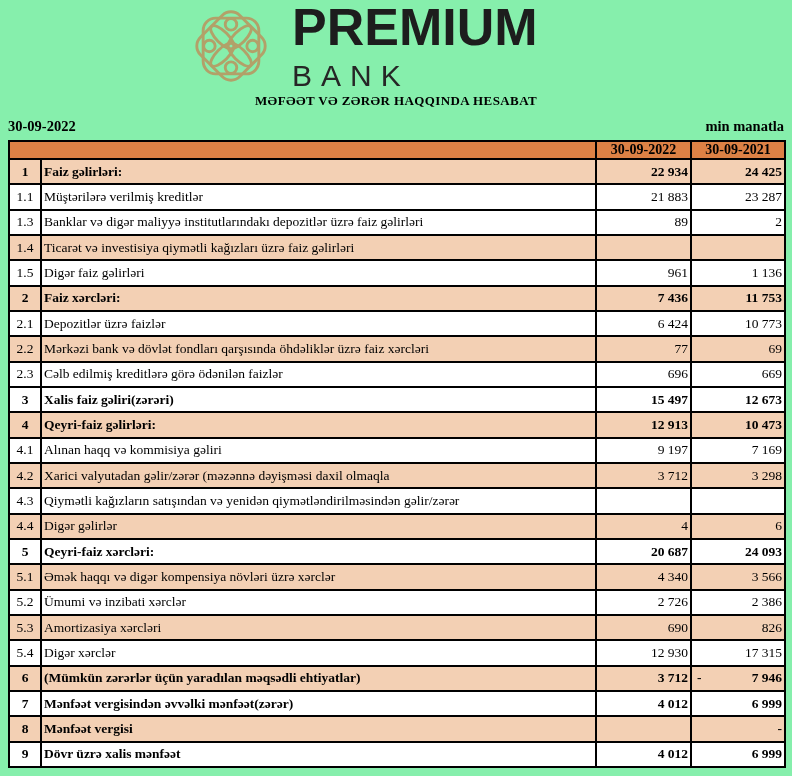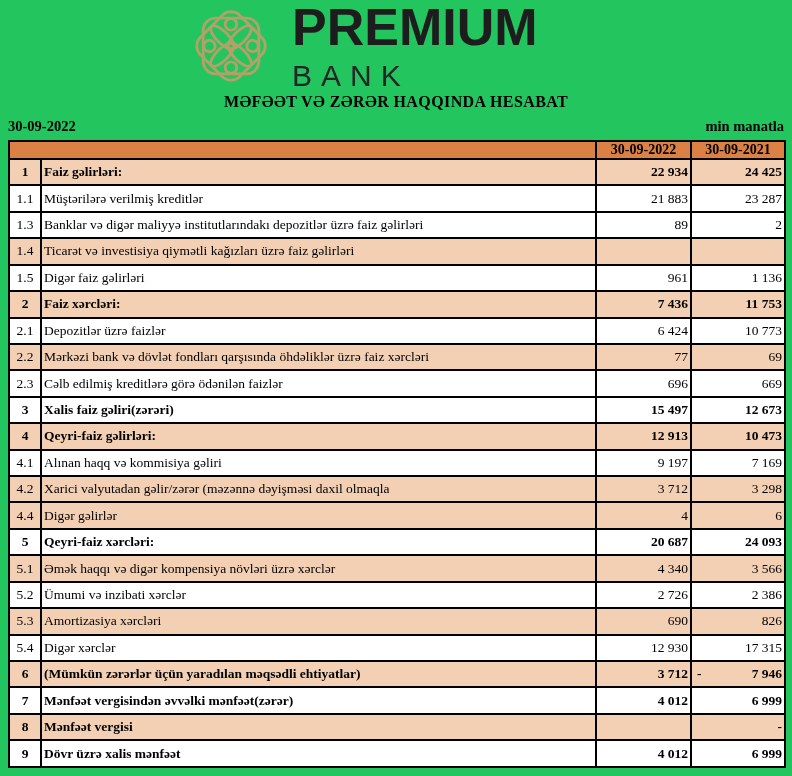--- a/index.html
+++ b/index.html
@@ -6,41 +6,41 @@
     --header-bg:#DC8145;
     --stripe-bg:#F3D0B4;
     --logo-gold:#B2A169;
     --border-c:#000000;
   }
   *{box-sizing:border-box;}
   html,body{margin:0;padding:0;background:#ffffff;}
   .page{
     position:relative;
     width:792px;height:776px;
-    background:#22c55e;
+    background:#86efac;
     overflow:hidden;
     font-family:"Liberation Serif","DejaVu Serif",serif;
     color:#000;
   }
   
   .brand{position:absolute;top:0;left:178px;height:92px;}
   .brand-emblem{position:absolute;top:-2px;left:0;}
   .brand-text{position:absolute;top:2px;left:114px;font-family:"Liberation Sans","DejaVu Sans",sans-serif;}
   .brand-name{
     font-size:52px;line-height:50px;font-weight:bold;
     letter-spacing:0px;color:#1d1d1d;white-space:nowrap;
   }
   .brand-sub{
     font-size:30px;line-height:32px;font-weight:normal;
     letter-spacing:9px;color:#262626;margin-top:8px;white-space:nowrap;
   }
   
   .report-title{
     position:absolute;top:93px;left:0;width:100%;
-    text-align:center;font-weight:bold;font-size:16px;
+    text-align:center;font-weight:bold;font-size:13px;
     letter-spacing:.4px;white-space:nowrap;
   }
   .meta-row{
     position:absolute;top:118px;left:8px;width:776px;
     display:flex;justify-content:space-between;align-items:flex-end;
     font-weight:bold;font-size:14.5px;
   }
   
   .tbl-wrap{position:absolute;top:140px;left:8px;width:776px;height:628px;}
   table.report{
@@ -186,20 +186,26 @@
             <td class="label">Alınan haqq və kommisiya gəliri</td>
             <td class="val">9 197</td>
             <td class="val">7 169</td>
           </tr>
           <tr class="stripe">
             <td class="num">4.2</td>
             <td class="label">Xarici valyutadan gəlir/zərər (məzənnə dəyişməsi daxil olmaqla</td>
             <td class="val">3 712</td>
             <td class="val">3 298</td>
           </tr>
+          <tr>
+            <td class="num">4.3</td>
+            <td class="label">Qiymətli kağızların satışından və yenidən qiymətləndirilməsindən gəlir/zərər</td>
+            <td class="val"></td>
+            <td class="val"></td>
+          </tr>
           <tr class="stripe">
             <td class="num">4.4</td>
             <td class="label">Digər gəlirlər</td>
             <td class="val">4</td>
             <td class="val">6</td>
           </tr>
           <tr class="bold">
             <td class="num">5</td>
             <td class="label">Qeyri-faiz xərcləri:</td>
             <td class="val">20 687</td>

